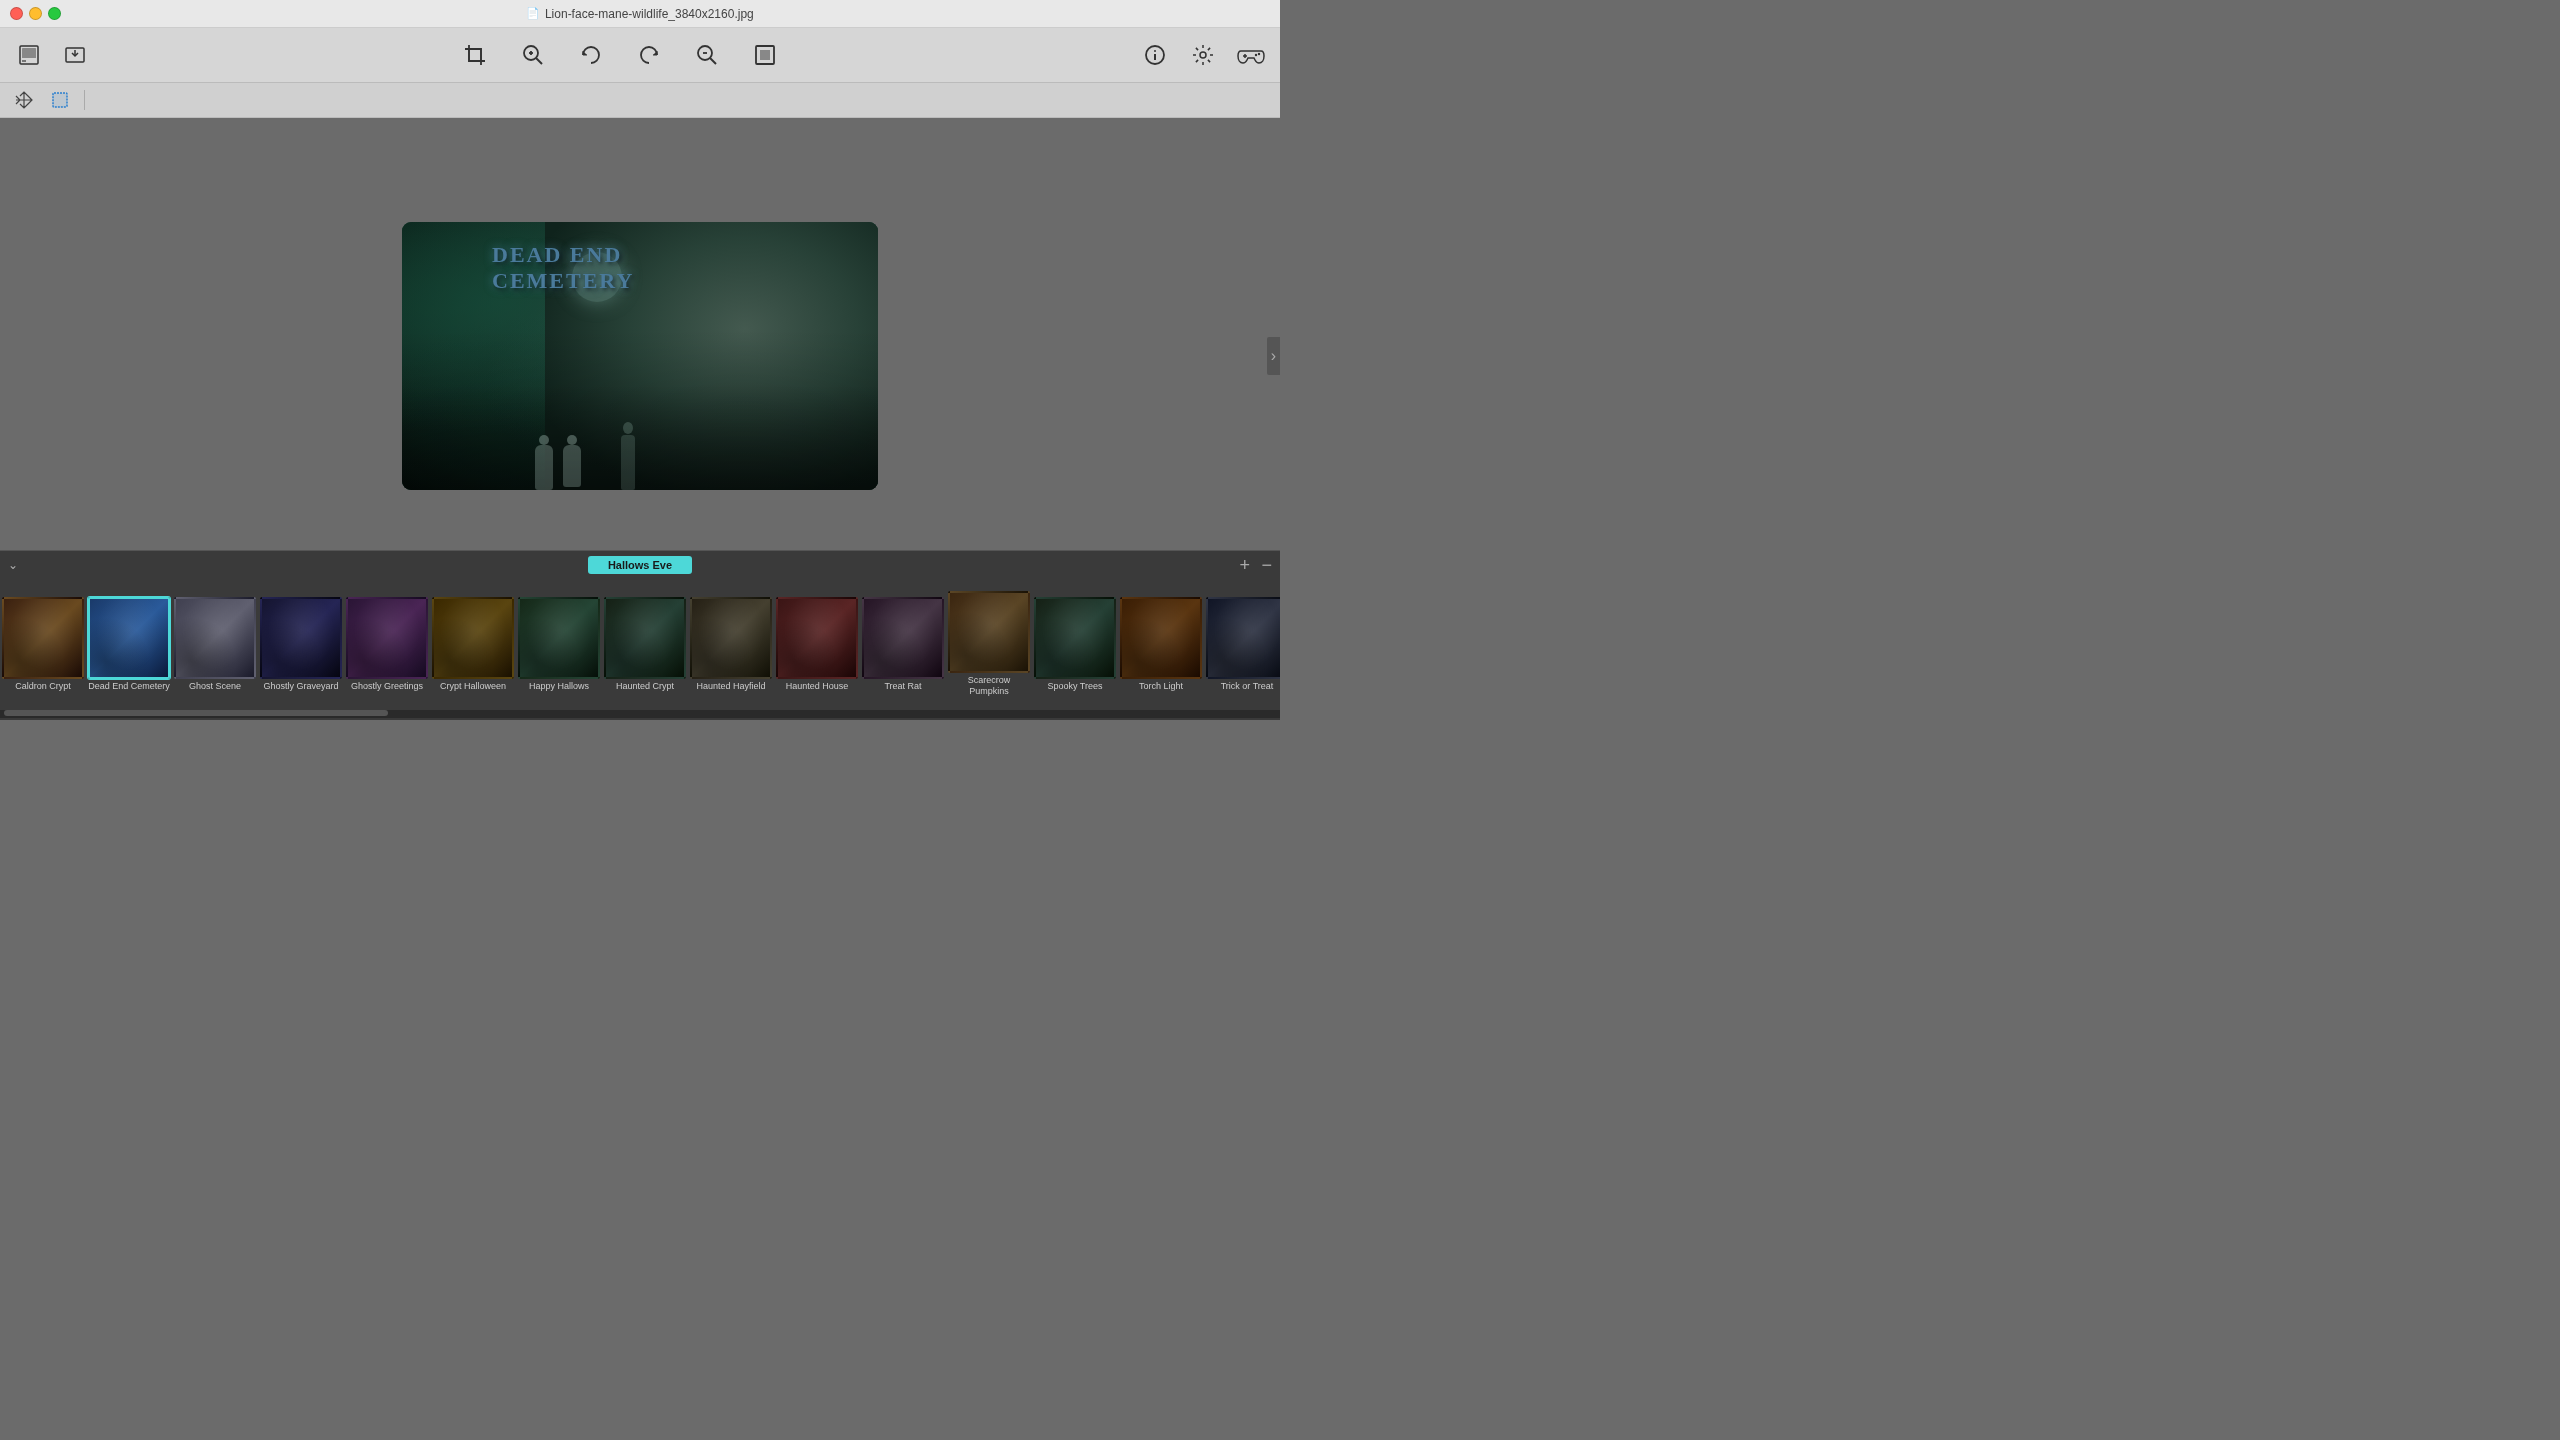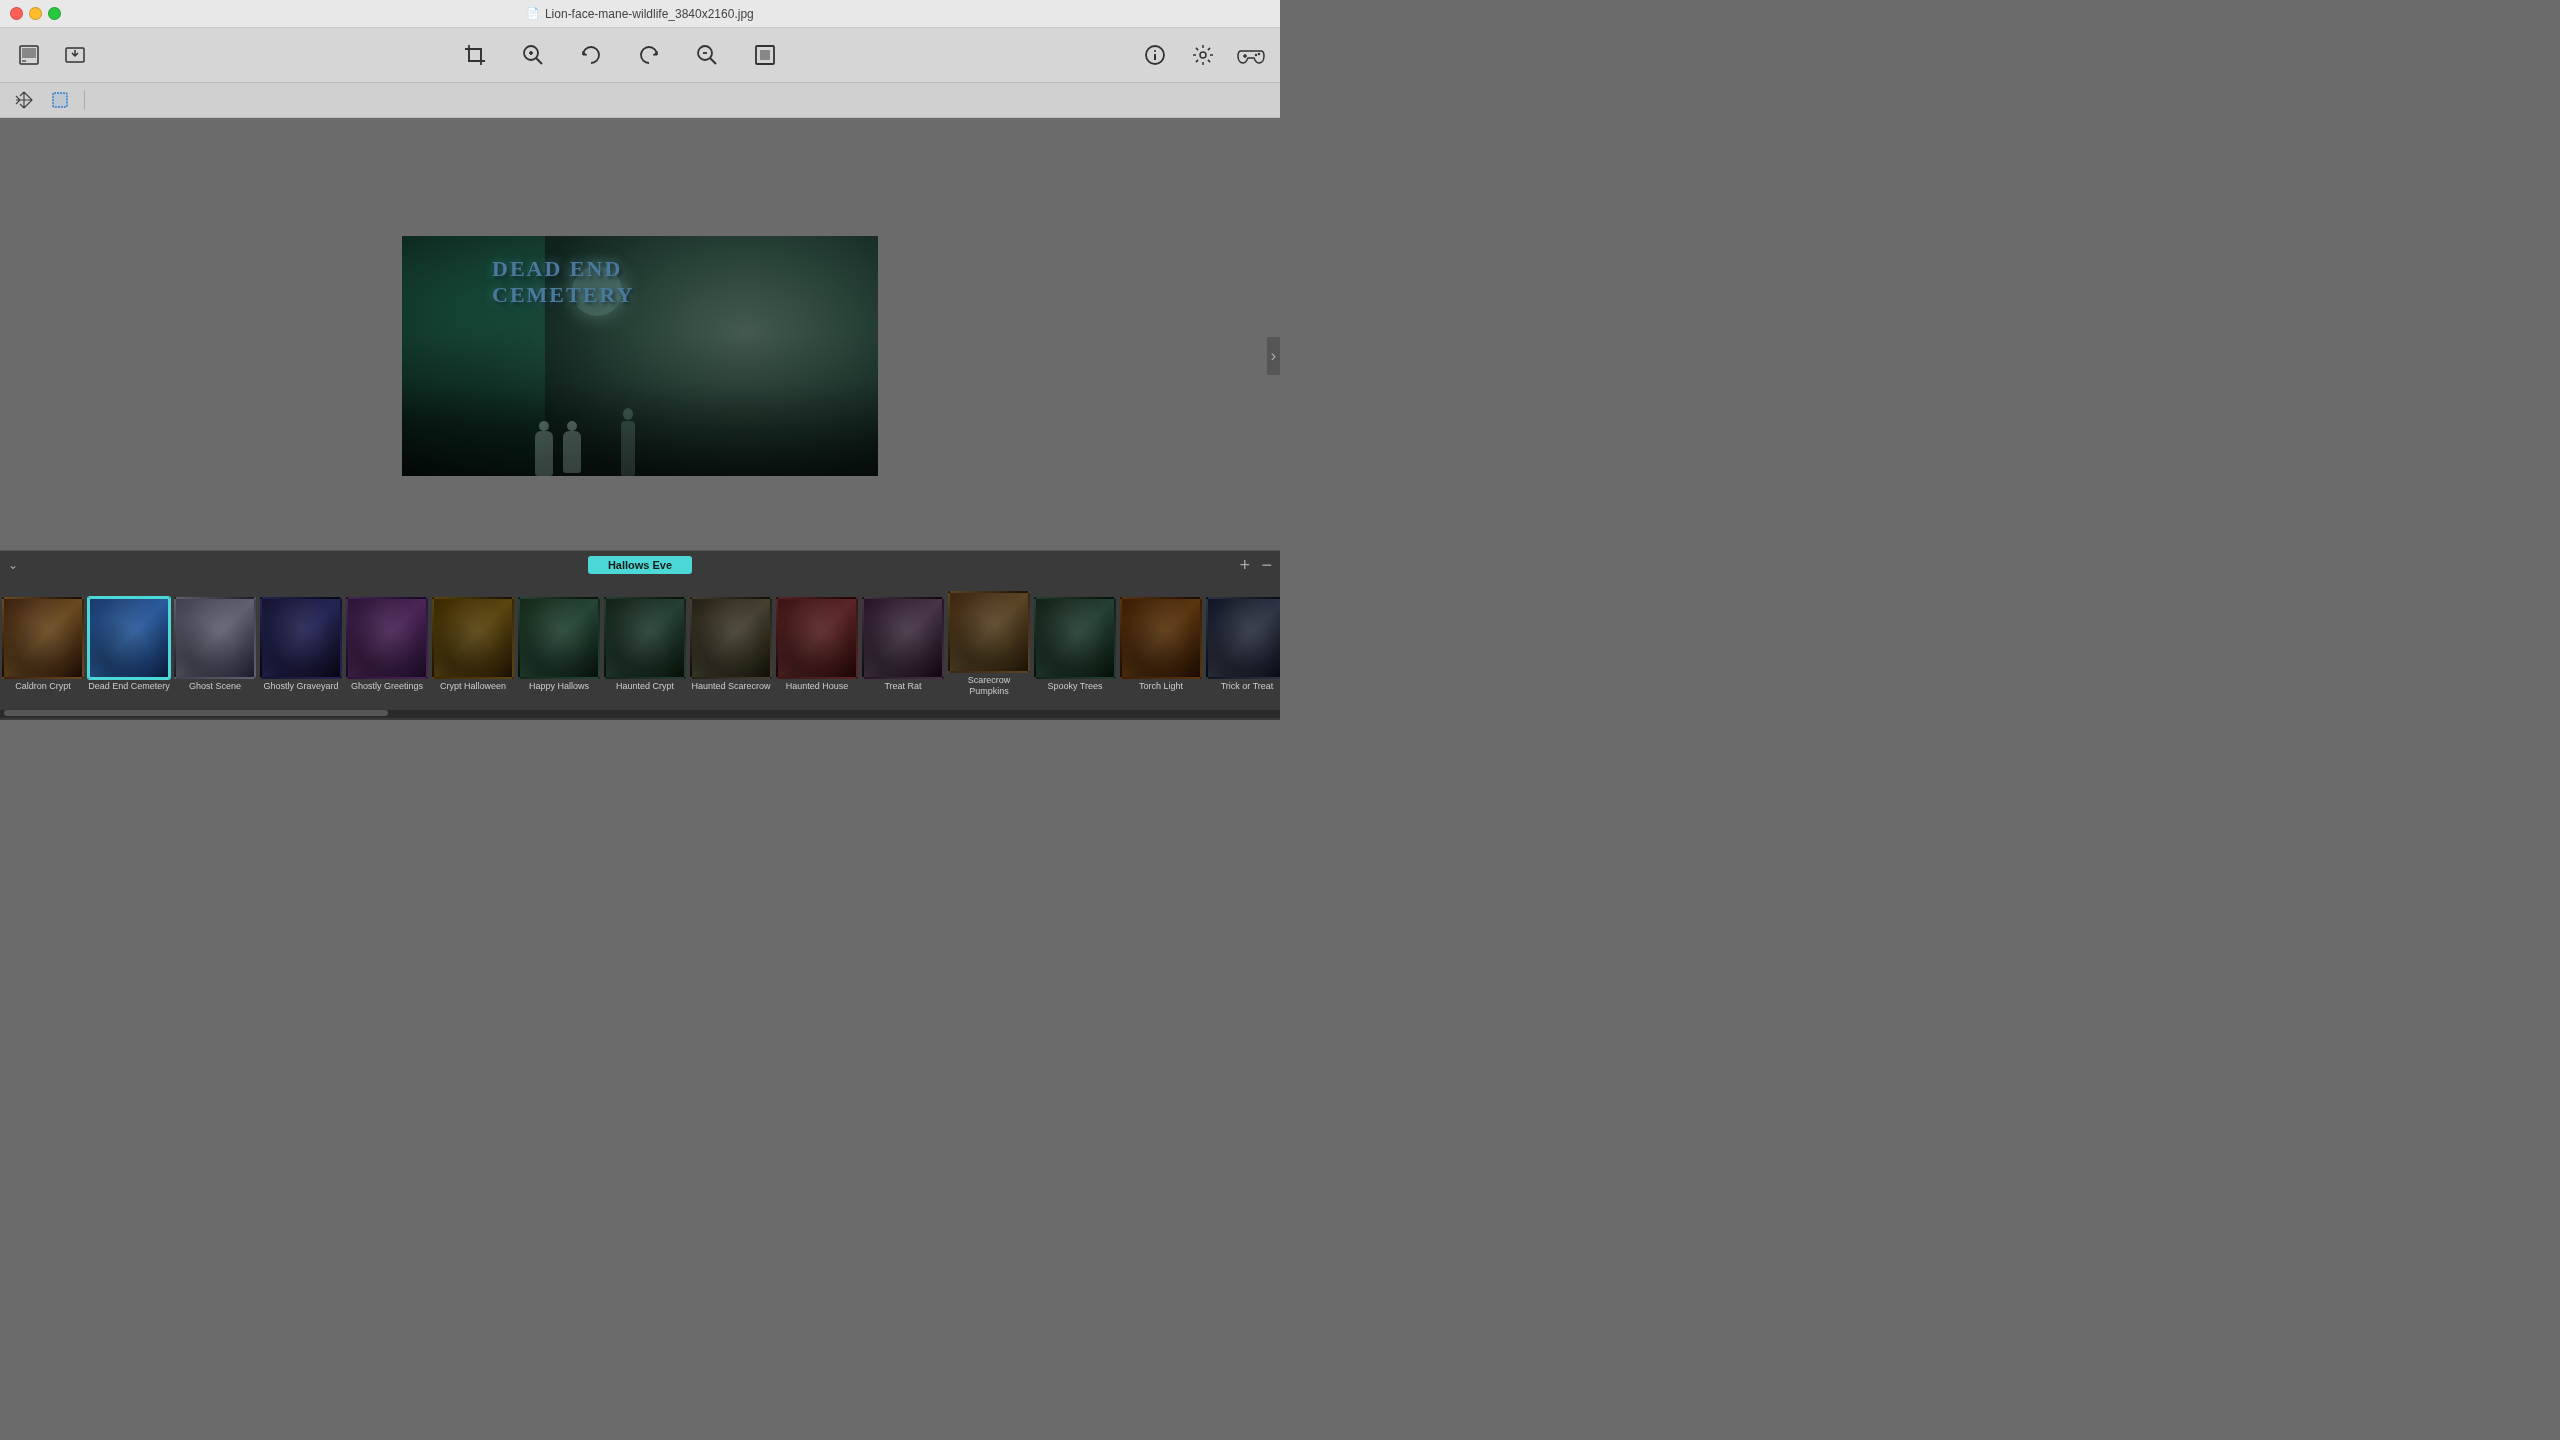--- a/index.html
+++ b/index.html
@@ -130,24 +130,25 @@
       background: #6b6b6b;
       display: flex;
       align-items: center;
       justify-content: center;
       position: relative;
     }
 
     
     .main-image {
       width: 476px;
-      height: 240px;
+      height: 268px;
       position: relative;
       overflow: hidden;
       background: linear-gradient(135deg, #1a4a3a 0%, #0d2d25 30%, #2a5a4a 50%, #1a3a30 70%, #0a1a15 100%);
+      border-radius: 9px;
     }
 
     
     .lion-bg {
       position: absolute;
       right: 0;
       top: 0;
       width: 100%;
       height: 100%;
       background: radial-gradient(ellipse at 70% 40%, rgba(60,90,80,0.8) 0%, rgba(20,50,40,0.9) 60%, rgba(5,20,15,1) 100%);
@@ -523,21 +524,21 @@
       <div class="thumb-item">
         <div class="thumb-img " style="background: linear-gradient(135deg, rgb(21, 32, 21), rgb(37, 64, 53), rgb(5, 15, 5));">
           <div class="thumb-inner" style="width: 100%; height: 100%; background: radial-gradient(at 50% 40%, rgba(255, 255, 255, 0.08) 0%, transparent 60%), radial-gradient(at 20% 80%, rgba(0, 0, 0, 0.4) 0%, transparent 50%);"></div>
         </div>
         <div class="thumb-label">Haunted Crypt</div>
       </div>
       <div class="thumb-item">
         <div class="thumb-img " style="background: linear-gradient(135deg, rgb(37, 32, 21), rgb(69, 64, 48), rgb(16, 15, 5));">
           <div class="thumb-inner" style="width: 100%; height: 100%; background: radial-gradient(at 50% 40%, rgba(255, 255, 255, 0.08) 0%, transparent 60%), radial-gradient(at 20% 80%, rgba(0, 0, 0, 0.4) 0%, transparent 50%);"></div>
         </div>
-        <div class="thumb-label">Haunted Scarecrow</div>
+        <div class="thumb-label">Haunted Hayfield</div>
       </div>
       <div class="thumb-item">
         <div class="thumb-img " style="background: linear-gradient(135deg, rgb(58, 21, 21), rgb(90, 37, 37), rgb(26, 5, 5));">
           <div class="thumb-inner" style="width: 100%; height: 100%; background: radial-gradient(at 50% 40%, rgba(255, 255, 255, 0.08) 0%, transparent 60%), radial-gradient(at 20% 80%, rgba(0, 0, 0, 0.4) 0%, transparent 50%);"></div>
         </div>
         <div class="thumb-label">Haunted House</div>
       </div>
       <div class="thumb-item">
         <div class="thumb-img " style="background: linear-gradient(135deg, rgb(37, 21, 37), rgb(69, 53, 69), rgb(16, 5, 16));">
           <div class="thumb-inner" style="width: 100%; height: 100%; background: radial-gradient(at 50% 40%, rgba(255, 255, 255, 0.08) 0%, transparent 60%), radial-gradient(at 20% 80%, rgba(0, 0, 0, 0.4) 0%, transparent 50%);"></div>

